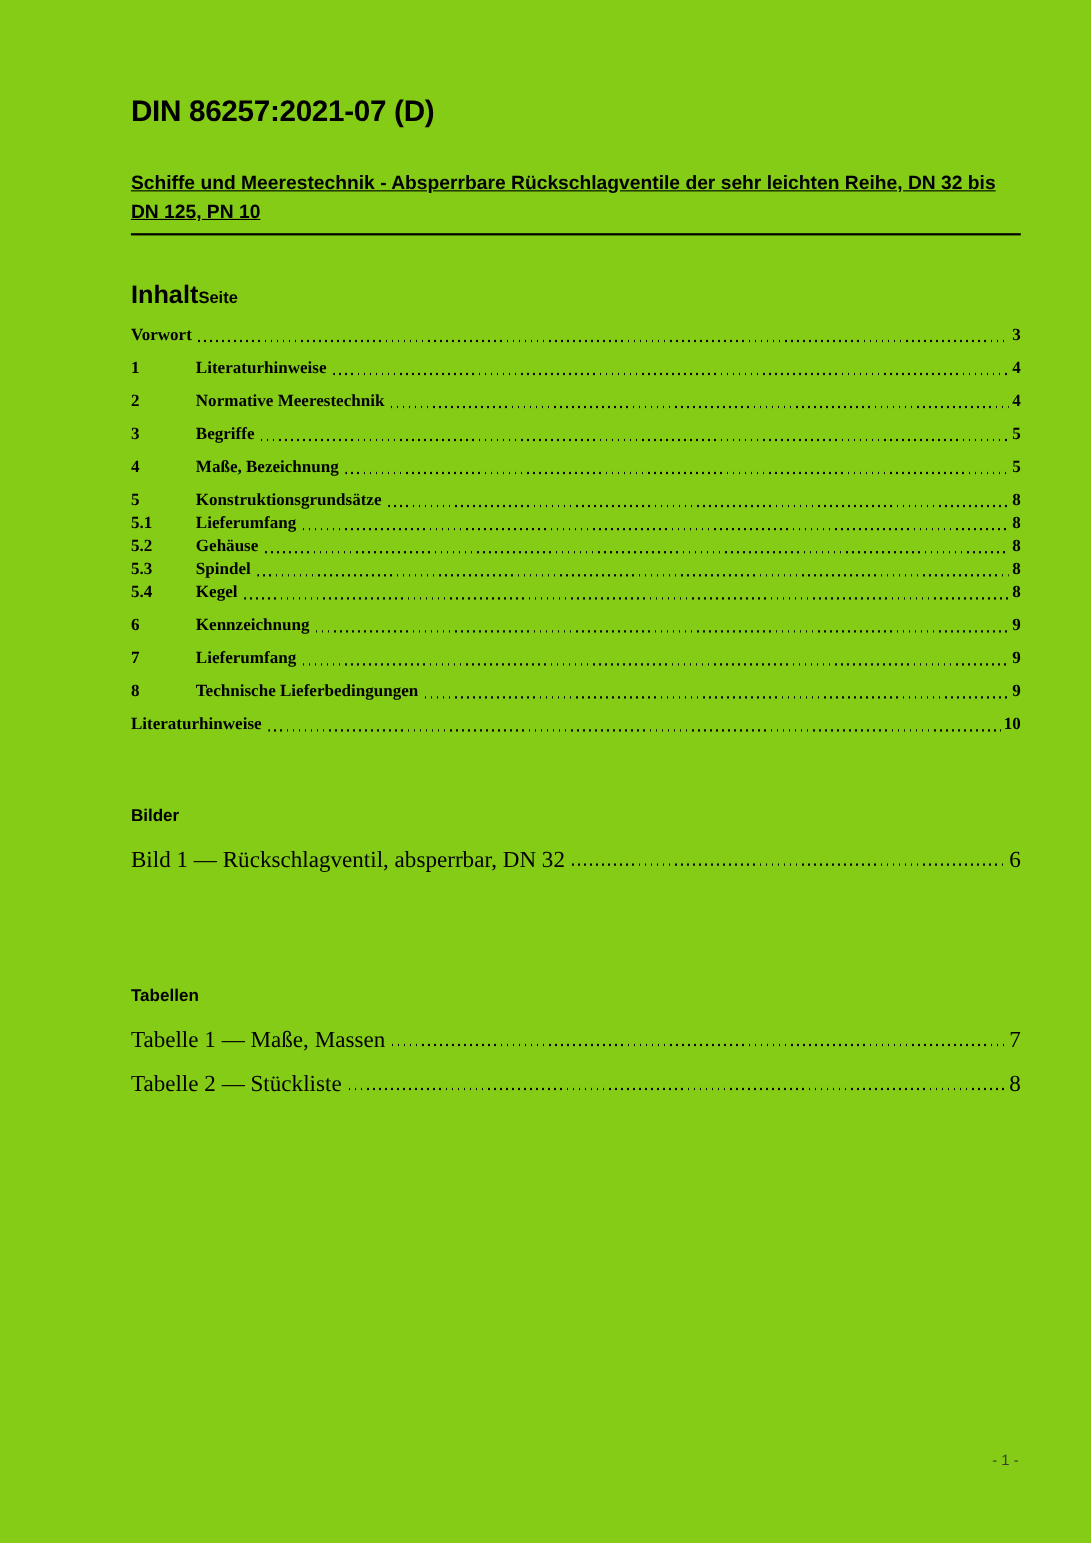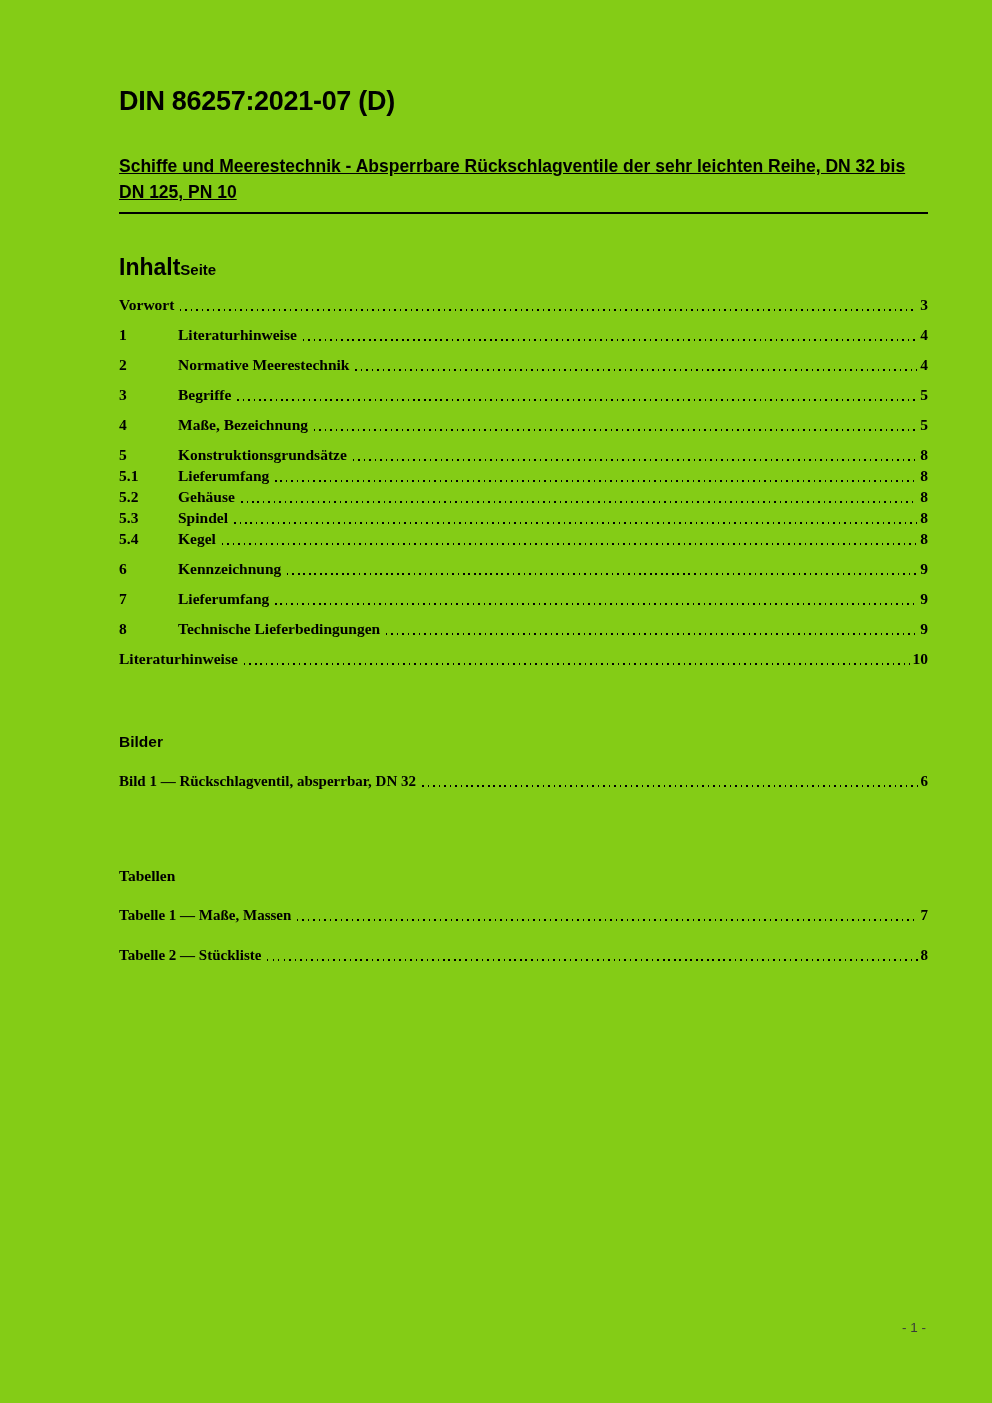--- a/index.html
+++ b/index.html
@@ -87,25 +87,25 @@
   }
   .toc-page {
     flex: none;
   }
   .section-heading {
     font-family: "Liberation Sans", sans-serif;
     font-size: 15.5px;
     font-weight: bold;
   }
   .figures-heading { margin-top: 64px; }
-  .tables-heading { margin-top: 76px; font-family: Liberation Serif, serif; }
+  .tables-heading { margin-top: 106px; }
   .entry-list {
     font-family: "Liberation Serif", serif;
-    font-weight: bold;
-    font-size: 15px;
+    font-weight: normal;
+    font-size: 21px;
   }
   .entry-list .toc-row { margin-top: 20px; }
   .footer-page-num {
     position: absolute;
     right: 66px;
     bottom: 68px;
     font-size: 13.5px;
     color: #3a3a3a;
     font-family: "Liberation Sans", sans-serif;
   }

